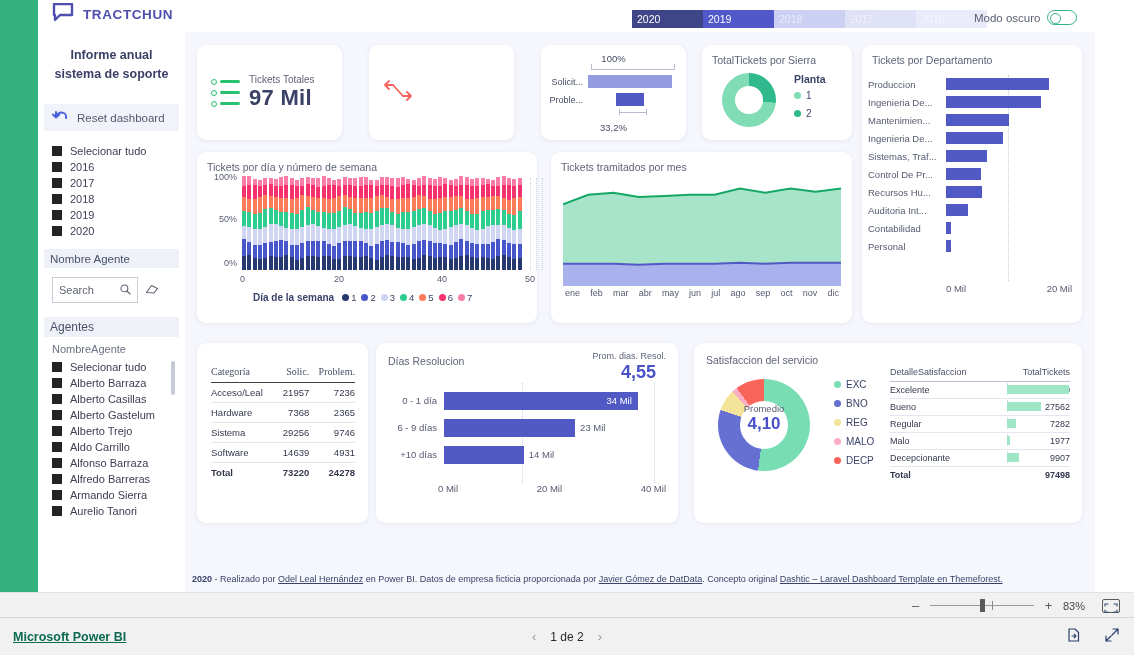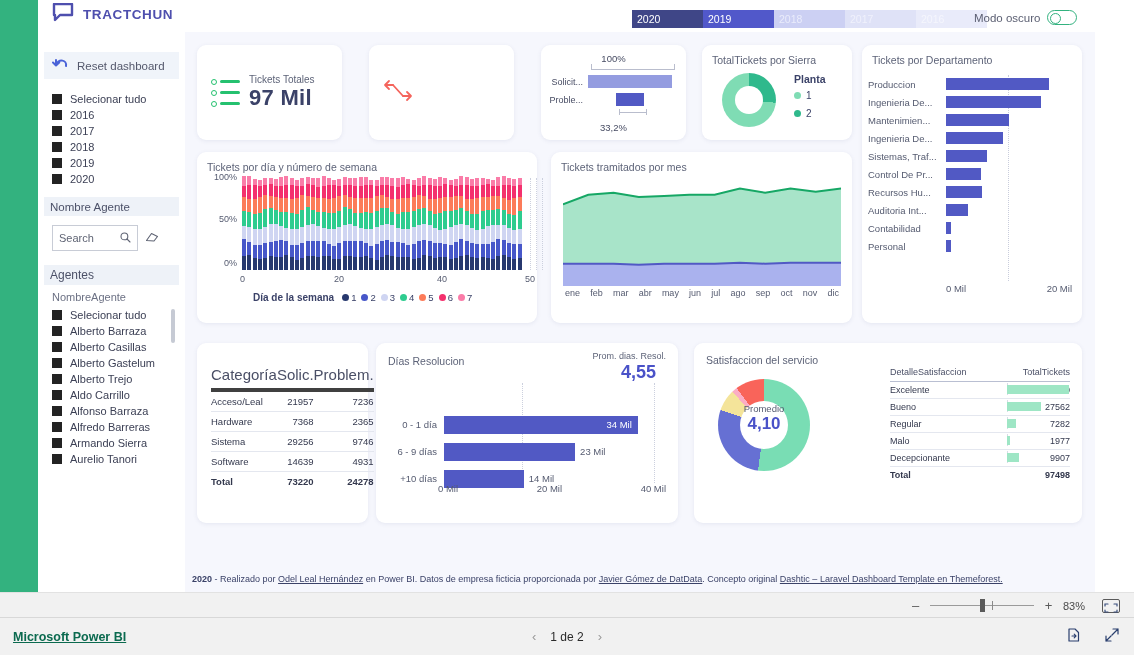--- a/index.html
+++ b/index.html
@@ -119,31 +119,31 @@
   .dotgrid { position: absolute; border-left: 1px dotted #ccd0de; }
 
   
   #card-area { left: 551px; top: 152px; width: 301px; height: 171px; }
   .area-svg { position: absolute; left: 12px; top: 28px; }
   .area-months { position: absolute; left: 14px; top: 136px; width: 274px; display: flex; justify-content: space-between; font-size: 9px; color: #555b70; }
 
   
   #card-cat { left: 197px; top: 343px; width: 171px; height: 180px; }
   table.tbl { position: absolute; left: 14px; top: 20px; width: 144px; border-collapse: collapse; }
-  table.tbl th { font-size: 15px; color: #4a4f66; font-weight: normal; padding: 3px 0 5px; border-bottom: 4px solid #404040; }
+  table.tbl th { font-size: 10px; color: #4a4f66; font-weight: normal; padding: 3px 0 5px; border-bottom: 1px solid #404040; font-family: Liberation Serif, serif; }
   table.tbl td { font-size: 9.5px; color: #33384d; padding: 4px 0; border-bottom: 1px solid #e4e7ef; }
   table.tbl .tc-left { text-align: left; }
   table.tbl .tc-right { text-align: right; }
   table.tbl tr.total td { font-weight: bold; border-top: 1px solid #b9bfd2; border-bottom: none; }
 
   
   #card-dias { left: 376px; top: 343px; width: 302px; height: 180px; }
   .dias-prom-cap { position: absolute; right: 12px; top: 8px; font-size: 9px; color: #5d6378; }
   .dias-prom-val { position: absolute; right: 22px; top: 19px; font-size: 18px; font-weight: bold; color: #4a52c8; }
-  .dias-rows { position: absolute; left: 10px; top: 44px; width: 284px; margin-top: 24px; }
+  .dias-rows { position: absolute; left: 10px; top: 44px; width: 284px; }
   .dias-row { display: flex; align-items: center; height: 27px; }
   .dias-lab { width: 58px; text-align: right; font-size: 9.5px; color: #555b70; padding-right: 7px; }
   .dias-bar { height: 18px; background: #5159c4; position: relative; }
   .dias-val { font-size: 9.5px; color: #555b70; margin-left: 5px; }
   .dias-val.inside { position: absolute; right: 6px; top: 3px; color: #fff; margin: 0; }
   .dias-axis { position: absolute; left: 62px; top: 140px; width: 228px; display: flex; justify-content: space-between; font-size: 9.5px; color: #555b70; }
 
   
   #card-sat { left: 694px; top: 343px; width: 388px; height: 180px; }
   .donut-sat { position: absolute; left: 24px; top: 36px; width: 92px; height: 92px; border-radius: 50%; }
@@ -211,20 +211,21 @@
       <div class="year-tab y4">2017</div>
       <div class="year-tab y5">2016</div>
     </div>
 
     <div class="dark-mode">
       <span class="dark-mode-label">Modo oscuro</span>
       <span class="toggle"></span>
     </div>
 
     <div class="sidebar">
+      <div class="side-title">Informe anual sistema de soporte</div>
 
       <div class="reset-row">
         <span>
           <svg width="17" height="15" viewBox="0 0 17 15">
             <path d="M4 4 L4 9 M4 9 C7 2 15 4 14 10" fill="none" stroke="#4a63d8" stroke-width="2" stroke-linecap="round"></path>
             <path d="M1 6.5 L4 9.5 L7.2 6.5" fill="none" stroke="#4a63d8" stroke-width="2" stroke-linecap="round" stroke-linejoin="round"></path>
           </svg>
         </span>
         <span class="reset-label">Reset dashboard</span>
       </div>
@@ -1069,20 +1070,42 @@
       </div>
     </div>
 
     <div class="card" id="card-sat">
       <div class="card-title" style="left:12px; top:11px;">Satisfaccion del servicio</div>
       <div class="donut-sat" id="donut-sat" style="background: conic-gradient(rgb(121, 221, 180) 0deg, rgb(121, 221, 180) 187.46deg, rgb(102, 112, 211) 187.46deg, rgb(102, 112, 211) 289.23deg, rgb(244, 228, 154) 289.23deg, rgb(244, 228, 154) 316.12deg, rgb(251, 173, 196) 316.12deg, rgb(251, 173, 196) 323.42deg, rgb(249, 100, 90) 323.42deg, rgb(249, 100, 90) 360deg);"></div>
       <div class="sat-center">
         <div class="sat-prom">Promedio</div>
         <div class="sat-val">4,10</div>
       </div>
+      <div class="sat-legend" id="sat-legend">
+          <div class="lg-row">
+            <span class="lg-dot" style="background: rgb(121, 221, 180);"></span>
+            <span class="lg-lab">EXC</span>
+          </div>
+          <div class="lg-row">
+            <span class="lg-dot" style="background: rgb(102, 112, 211);"></span>
+            <span class="lg-lab">BNO</span>
+          </div>
+          <div class="lg-row">
+            <span class="lg-dot" style="background: rgb(244, 228, 154);"></span>
+            <span class="lg-lab">REG</span>
+          </div>
+          <div class="lg-row">
+            <span class="lg-dot" style="background: rgb(251, 173, 196);"></span>
+            <span class="lg-lab">MALO</span>
+          </div>
+          <div class="lg-row">
+            <span class="lg-dot" style="background: rgb(249, 100, 90);"></span>
+            <span class="lg-lab">DECP</span>
+          </div>
+        </div>
       <table class="sat-tbl" id="sat-table">
           <thead>
             <tr>
               <th class="sat-name">DetalleSatisfaccion</th>
               <th class="sat-num">TotalTickets</th>
             </tr>
           </thead>
           <tbody>
             <tr>
               <td class="sat-name">Excelente</td>

